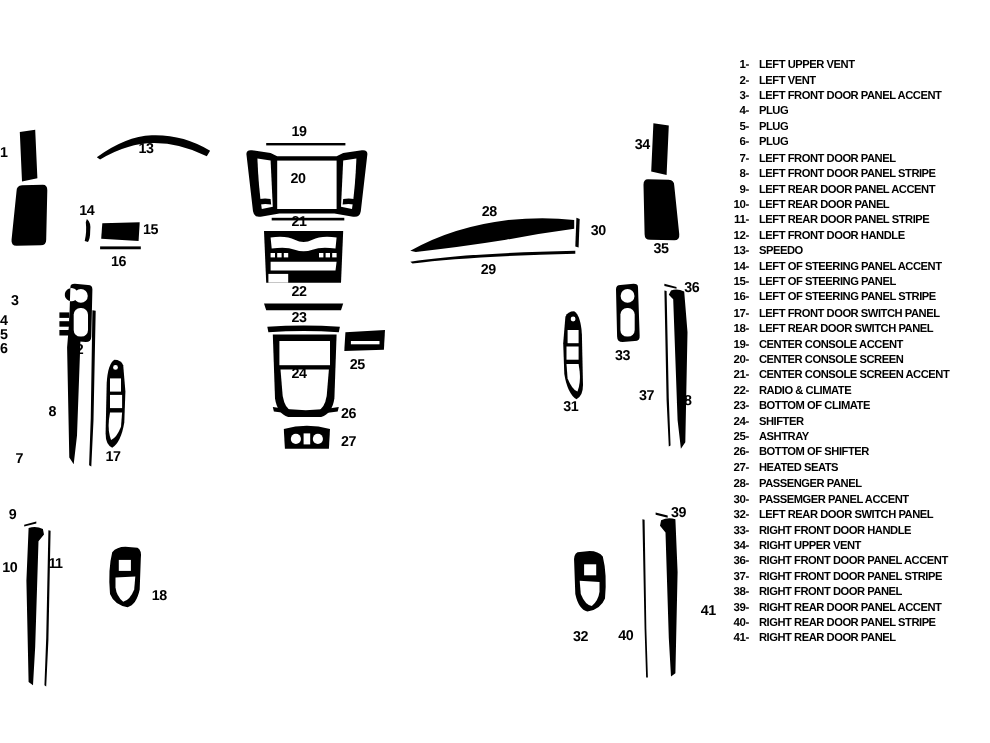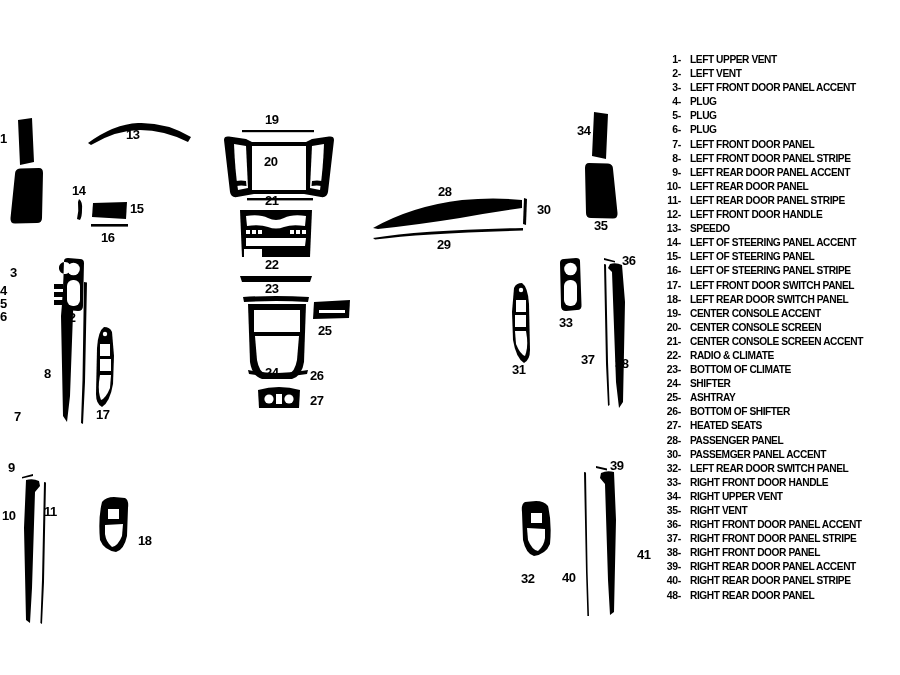--- a/index.html
+++ b/index.html
@@ -343,21 +343,21 @@
   <div class="cal" style="left:72px;top:184px;">14</div>
   <div class="cal" style="left:130px;top:202px;">15</div>
   <div class="cal" style="left:101px;top:231px;">16</div>
   <div class="cal" style="left:96px;top:408px;">17</div>
   <div class="cal" style="left:94px;top:534px;margin-left:44px;">18</div>
   <div class="cal" style="left:265px;top:113px;">19</div>
   <div class="cal" style="left:264px;top:155px;">20</div>
   <div class="cal" style="left:265px;top:194px;">21</div>
   <div class="cal" style="left:265px;top:258px;">22</div>
   <div class="cal" style="left:265px;top:282px;">23</div>
-  <div class="cal" style="left:265px;top:333px;margin-top:33px;">24</div>
+  <div class="cal" style="left:265px;top:333px;">24</div>
   <div class="cal" style="left:318px;top:324px;">25</div>
   <div class="cal" style="left:310px;top:369px;">26</div>
   <div class="cal" style="left:310px;top:394px;">27</div>
   <div class="cal" style="left:438px;top:185px;">28</div>
   <div class="cal" style="left:437px;top:238px;">29</div>
   <div class="cal" style="left:537px;top:203px;">30</div>
   <div class="cal" style="left:512px;top:363px;">31</div>
   <div class="cal" style="left:521px;top:572px;">32</div>
   <div class="cal" style="left:559px;top:316px;">33</div>
   <div class="cal" style="left:577px;top:124px;">34</div>
@@ -492,42 +492,38 @@
       </div>
     <div class="legend-row">
         <span class="legend-num">33-</span>
         <span class="legend-label">RIGHT FRONT DOOR HANDLE</span>
       </div>
     <div class="legend-row">
         <span class="legend-num">34-</span>
         <span class="legend-label">RIGHT UPPER VENT</span>
       </div>
     <div class="legend-row">
-        <span class="legend-num">35-</span>
-        <span class="legend-label">RIGHT VENT</span>
-      </div>
-    <div class="legend-row">
         <span class="legend-num">36-</span>
         <span class="legend-label">RIGHT FRONT DOOR PANEL ACCENT</span>
       </div>
     <div class="legend-row">
         <span class="legend-num">37-</span>
         <span class="legend-label">RIGHT FRONT DOOR PANEL STRIPE</span>
       </div>
     <div class="legend-row">
         <span class="legend-num">38-</span>
         <span class="legend-label">RIGHT FRONT DOOR PANEL</span>
       </div>
     <div class="legend-row">
         <span class="legend-num">39-</span>
         <span class="legend-label">RIGHT REAR DOOR PANEL ACCENT</span>
       </div>
     <div class="legend-row">
         <span class="legend-num">40-</span>
         <span class="legend-label">RIGHT REAR DOOR PANEL STRIPE</span>
       </div>
     <div class="legend-row">
-        <span class="legend-num">48-</span>
+        <span class="legend-num">41-</span>
         <span class="legend-label">RIGHT REAR DOOR PANEL</span>
       </div>
   </div>
 
 </div>
 
 </body></html>

